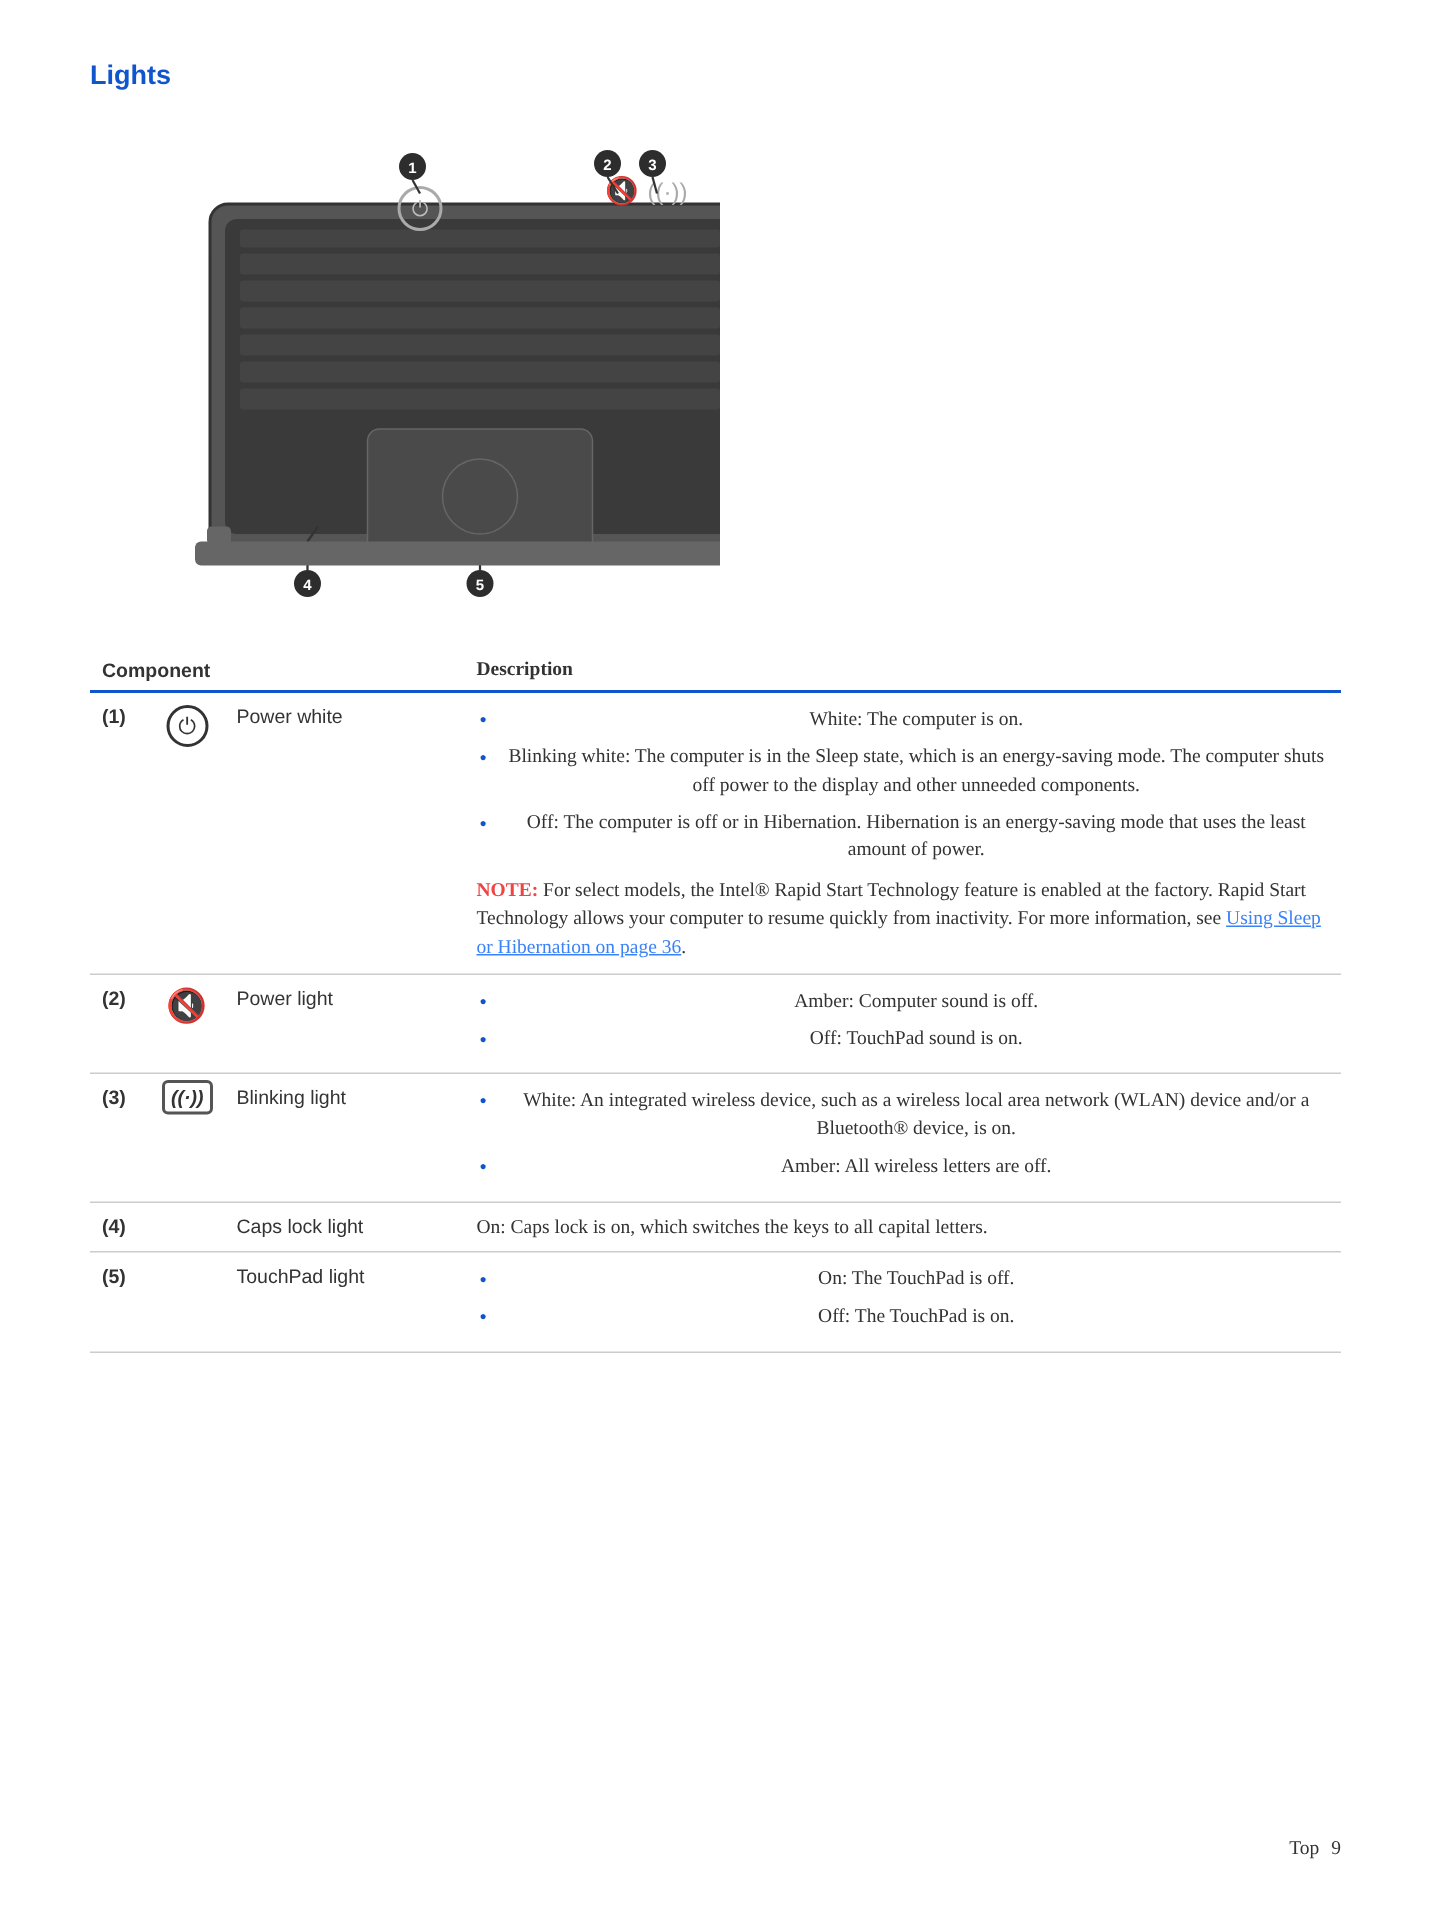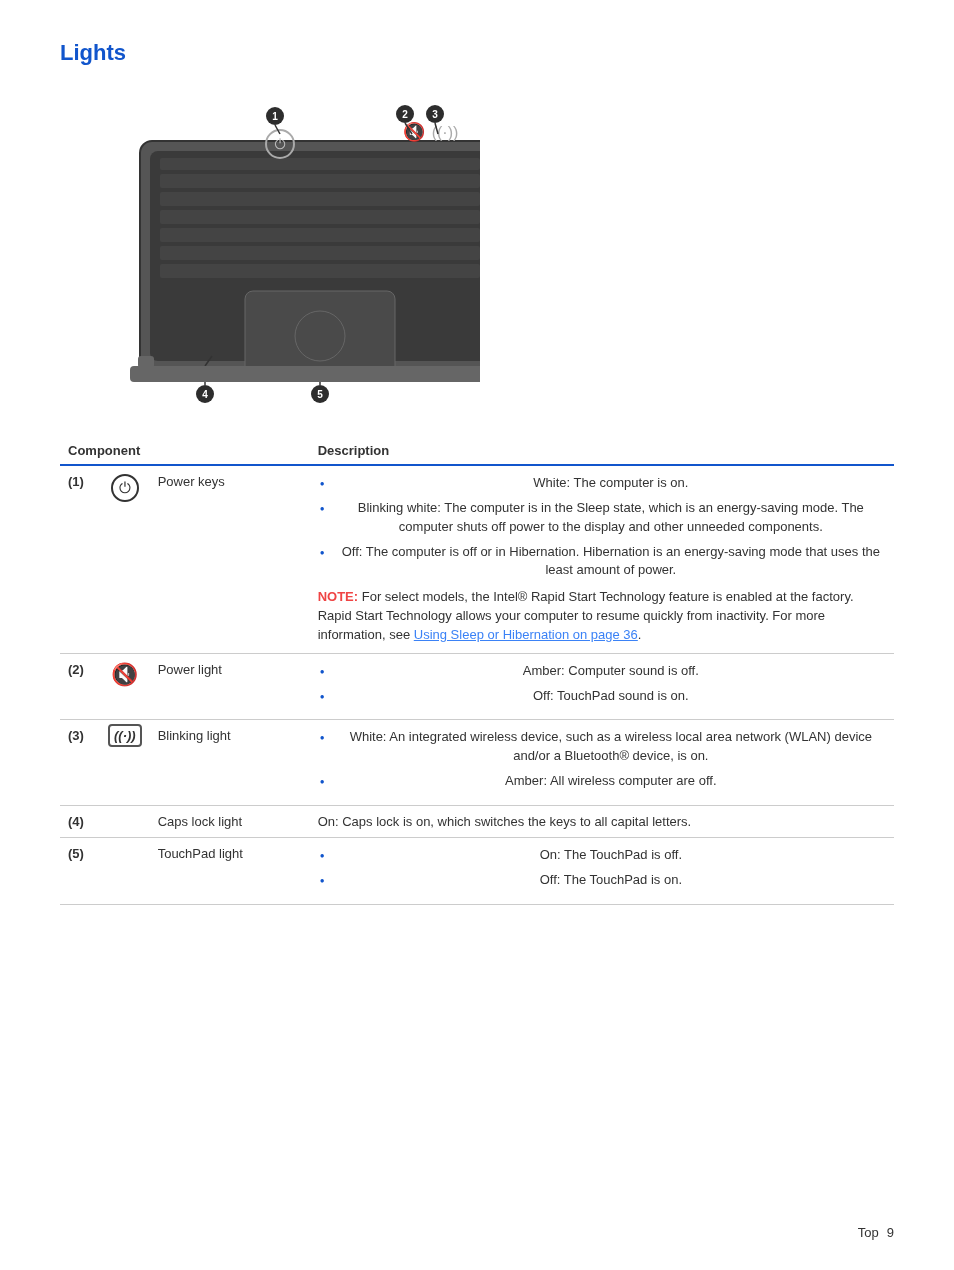--- a/index.html
+++ b/index.html
@@ -9,21 +9,21 @@
       color: #333;
       background: #fff;
       width: 954px;
       min-height: 1270px;
       padding: 40px 60px 40px 60px;
     }
 
     
     .page-title {
       color: #1155cc;
-      font-size: 22px;
+      font-size: 18px;
       font-weight: bold;
       margin-bottom: 20px;
     }
 
     
     .component-table {
       width: 100%;
       border-collapse: collapse;
       margin-top: 10px;
     }
@@ -42,21 +42,21 @@
       vertical-align: top;
     }
     .component-table tbody td {
       padding: 8px 8px;
       font-size: 13px;
       vertical-align: top;
     }
     .col-num { width: 40px; font-weight: bold; }
     .col-icon { width: 48px; text-align: center; }
     .col-name { width: 160px; }
-    .col-desc { width: auto; }
+    .col-desc { width: auto; font-family: Liberation Serif, serif; }
 
     .bullet-list {
       list-style: none;
       padding: 0;
       margin: 0;
     }
     .bullet-list li {
       padding-left: 18px;
       position: relative;
       margin-bottom: 6px;
@@ -89,20 +89,21 @@
     
     .page-footer {
       position: fixed;
       bottom: 30px;
       right: 60px;
       font-size: 13px;
       color: #333;
       display: flex;
       align-items: center;
       gap: 8px;
+      font-family: Liberation Serif, serif;
     }
 
     
     .diagram-wrapper {
       position: relative;
       display: inline-block;
       margin-bottom: 8px;
     }
   </style>
 </head>
@@ -181,21 +182,21 @@
   <thead>
     <tr>
       <th class="col-num" colspan="3">Component</th>
       <th class="col-desc">Description</th>
     </tr>
   </thead>
   <tbody id="table-body">
   <tr>
         <td class="col-num">(1)</td>
         <td class="col-icon"><span style="display:inline-flex;align-items:center;justify-content:center;width:28px;height:28px;border:2px solid #333;border-radius:50%;font-size:15px;">⏻</span></td>
-        <td class="col-name">Power keys</td>
+        <td class="col-name">Power white</td>
         <td class="col-desc">
           <ul class="bullet-list">
             <li>White: The computer is on.</li>
             <li>Blinking white: The computer is in the Sleep state, which is an energy-saving mode. The computer shuts off power to the display and other unneeded components.</li>
             <li>Off: The computer is off or in Hibernation. Hibernation is an energy-saving mode that uses the least amount of power.</li>
           </ul>
           <div class="note-block"><span class="note-label">NOTE:</span>   For select models, the Intel® Rapid Start Technology feature is enabled at the factory. Rapid Start Technology allows your computer to resume quickly from inactivity. For more information, see <span class="note-link">Using Sleep or Hibernation on page 36</span>.</div>
         </td>
       </tr>
       <tr>
@@ -209,21 +210,21 @@
           </ul>
         </td>
       </tr>
       <tr>
         <td class="col-num">(3)</td>
         <td class="col-icon"><span style="font-size:13px;border:2px solid #555;border-radius:4px;padding:2px 4px;font-style:italic;font-weight:bold;">((·))</span></td>
         <td class="col-name">Blinking light</td>
         <td class="col-desc">
           <ul class="bullet-list">
             <li>White: An integrated wireless device, such as a wireless local area network (WLAN) device and/or a Bluetooth® device, is on.</li>
-            <li>Amber: All wireless computer are off.</li>
+            <li>Amber: All wireless letters are off.</li>
           </ul>
         </td>
       </tr>
       <tr>
         <td class="col-num">(4)</td>
         <td class="col-icon"></td>
         <td class="col-name">Caps lock light</td>
         <td class="col-desc">On: Caps lock is on, which switches the keys to all capital letters.</td>
       </tr>
       <tr>

